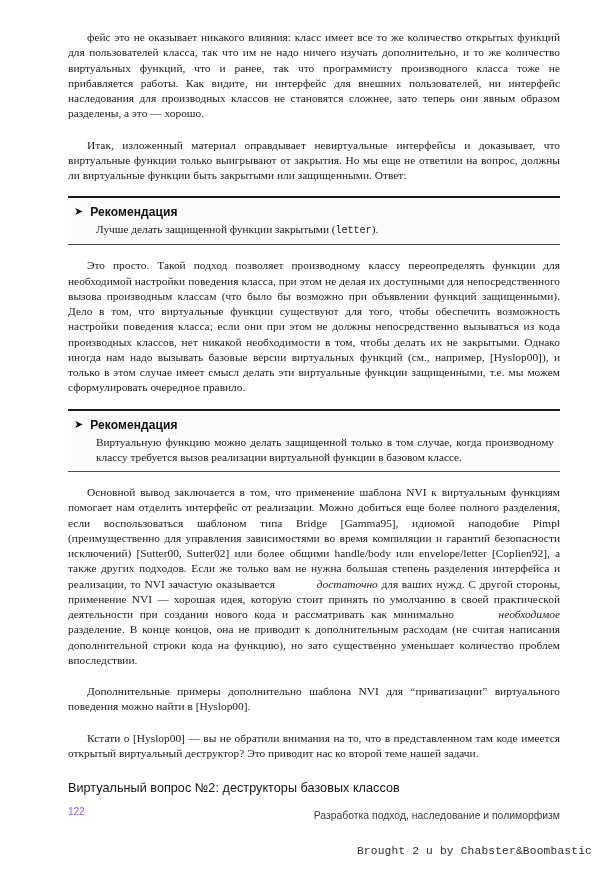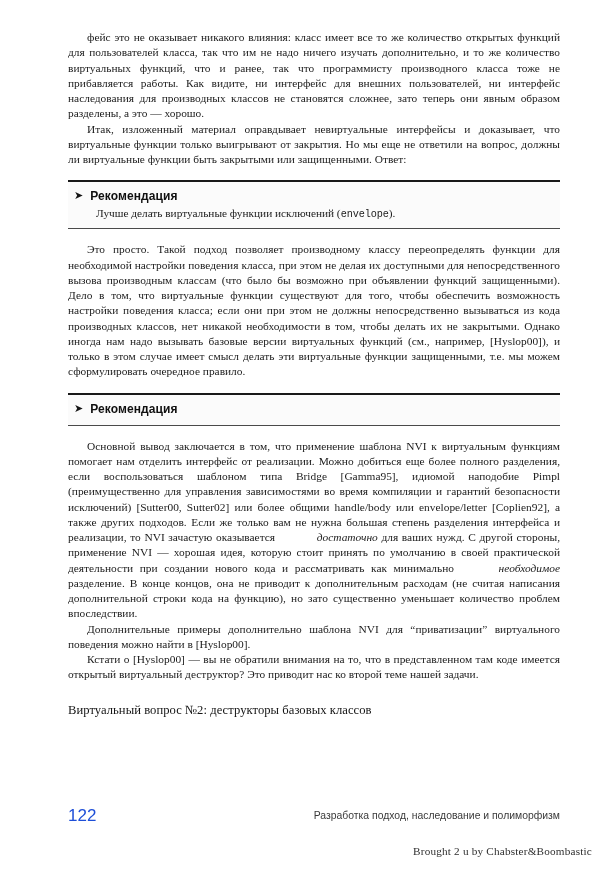--- a/index.html
+++ b/index.html
@@ -35,21 +35,21 @@
     margin: 0 0 0 0;
     text-align: justify;
     text-justify: inter-word;
     font-size: 11.4px;
     line-height: 15.25px;
     text-indent: 19px;
     hyphens: manual;
     color: #1b1b1b;
   }
   p.body + p.body {
-    margin-top: 0;
+    margin-top: 16px;
   }
 
   .gap-sm { height: 8px; }
   .gap-md { height: 13px; }
   .gap-lg { height: 19px; }
 
   i.em { font-style: italic; margin-left: 38px; }
   .mono {
     font-family: "Liberation Mono", "DejaVu Sans Mono", monospace;
     font-size: 10.2px;
@@ -103,58 +103,58 @@
     text-align: justify;
     color: #1b1b1b;
   }
   .callout .ctext.single {
     text-align: left;
   }
 
   
   h2.section {
     margin: 0;
-    font-family: Liberation Serif, serif;
+    font-family: Liberation Sans, sans-serif;
     font-weight: normal;
     font-size: 12.6px;
     line-height: 16px;
     color: #141414;
     letter-spacing: 0.05px;
   }
 
   
   .footer {
     position: absolute;
     left: 68px;
     top: 806px;
     width: 492px;
     height: 22px;
   }
   .folio {
     position: absolute;
     left: 0;
     top: 0;
     font-family: "Liberation Sans", "DejaVu Sans", sans-serif;
-    font-size: 17px;
-    color: #1d4ed8;
+    font-size: 10px;
+    color: #8b5cf6;
   }
   .running-head {
     position: absolute;
     right: 0;
     top: 4px;
     font-family: "Liberation Sans", "DejaVu Sans", sans-serif;
     font-size: 10.4px;
     color: #3a3a3a;
     white-space: nowrap;
   }
   .watermark {
     position: absolute;
     right: 8px;
     top: 845px;
-    font-family: Liberation Serif, serif;
+    font-family: Liberation Mono, monospace;
     font-size: 11.2px;
     color: #2e2e2e;
     white-space: nowrap;
     letter-spacing: 0.2px;
   }
 </style>
 </head>
 <body>
 
 <div id="page">
@@ -167,38 +167,39 @@
 
     <div class="gap-md"></div>
 
     <div class="callout">
       <div class="rule-top"></div>
       <div class="inner">
         <div class="title-row">
           <span class="arrow">➤</span>
           <span class="title">Рекомендация</span>
         </div>
-        <p class="ctext single"><span>Лучше делать виртуальные функции исключений (</span><span class="mono">envelope</span><span>).</span></p>
+        <p class="ctext single"><span>Лучше делать защищенной функции закрытыми (</span><span class="mono">letter</span><span>).</span></p>
       </div>
       <div class="rule-bottom"></div>
     </div>
 
     <div class="gap-md"></div>
 
     <p class="body">Это просто. Такой подход позволяет производному классу переопределять функции для необходимой настройки поведения класса, при этом не делая их доступными для непосредственного вызова производным классам (что было бы возможно при объявлении функций защищенными). Дело в том, что виртуальные функции существуют для того, чтобы обеспечить возможность настройки поведения класса; если они при этом не должны непосредственно вызываться из кода производных классов, нет никакой необходимости в том, чтобы делать их не закрытыми. Однако иногда нам надо вызывать базовые версии виртуальных функций (см., например, [Hyslop00]), и только в этом случае имеет смысл делать эти виртуальные функции защищенными, т.е. мы можем сформулировать очередное правило.</p>
 
     <div class="gap-md"></div>
 
     <div class="callout">
       <div class="rule-top"></div>
       <div class="inner">
         <div class="title-row">
           <span class="arrow">➤</span>
           <span class="title">Рекомендация</span>
         </div>
+        <p class="ctext">Виртуальную функцию можно делать защищенной только в том случае, когда производному классу требуется вызов реализации виртуальной функции в базовом классе.</p>
       </div>
       <div class="rule-bottom"></div>
     </div>
 
     <div class="gap-md"></div>
 
     <p class="body"><span>Основной вывод заключается в том, что применение шаблона NVI к виртуальным функциям помогает нам отделить интерфейс от реализации. Можно добиться еще более полного разделения, если воспользоваться шаблоном типа Bridge [Gamma95], идиомой наподобие Pimpl (преимущественно для управления зависимостями во время компиляции и гарантий безопасности исключений) [Sutter00, Sutter02] или более общими handle/body или envelope/letter [Coplien92], а также других подходов. Если же только вам не нужна большая степень разделения интерфейса и реализации, то NVI зачастую оказывается </span><i class="em">достаточно</i><span> для ваших нужд. С другой стороны, применение NVI — хорошая идея, которую стоит принять по умолчанию в своей практической деятельности при создании нового кода и рассматривать как минимально </span><i class="em">необходимое</i><span> разделение. В конце концов, она не приводит к дополнительным расходам (не считая написания дополнительной строки кода на функцию), но зато существенно уменьшает количество проблем впоследствии.</span></p>
 
     <p class="body">Дополнительные примеры дополнительно шаблона NVI для “приватизации” виртуального поведения можно найти в [Hyslop00].</p>
 

